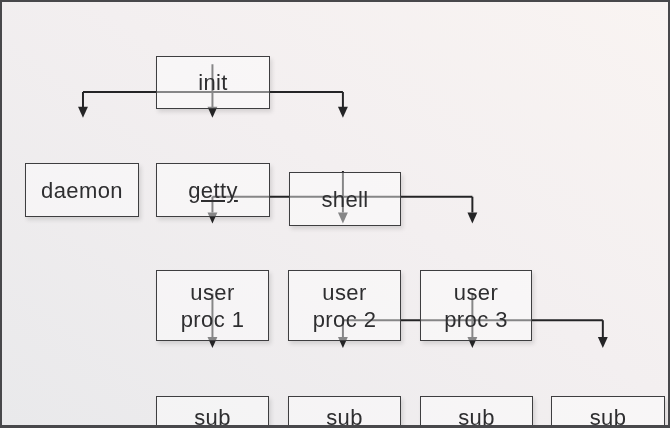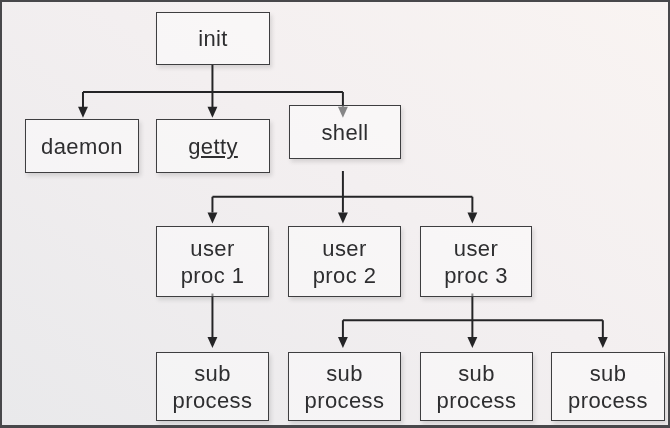--- a/index.html
+++ b/index.html
@@ -34,26 +34,27 @@
     box-shadow: 2px 3px 4px rgba(40, 40, 40, 0.14);
     display: flex;
     align-items: center;
     justify-content: center;
     text-align: center;
     color: #2e2e30;
     font-size: 22px;
     line-height: 27px;
     letter-spacing: 0.4px;
     white-space: pre-line;
+    margin-top: 44px;
   }
   
   #n-init  { left: 154px; top: 10px;  width: 114px; height: 53px; }
   #n-daemon{ left: 23px;  top: 117px; width: 114px; height: 54px; }
   #n-getty { left: 154px; top: 117px; width: 114px; height: 54px; text-decoration: underline; }
-  #n-shell { left: 287px; top: 103px; width: 112px; height: 54px; }
+  #n-shell { left: 287px; top: 126px; width: 112px; height: 54px; }
   #n-up1   { left: 154px; top: 224px; width: 113px; height: 71px; }
   #n-up2   { left: 286px; top: 224px; width: 113px; height: 71px; }
   #n-up3   { left: 418px; top: 224px; width: 112px; height: 71px; }
   #n-sp1   { left: 154px; top: 350px; width: 113px; height: 69px; }
   #n-sp2   { left: 286px; top: 350px; width: 113px; height: 69px; }
   #n-sp3   { left: 418px; top: 350px; width: 113px; height: 69px; }
   #n-sp4   { left: 549px; top: 350px; width: 114px; height: 69px; }
 </style>
 </head>
 <body>

